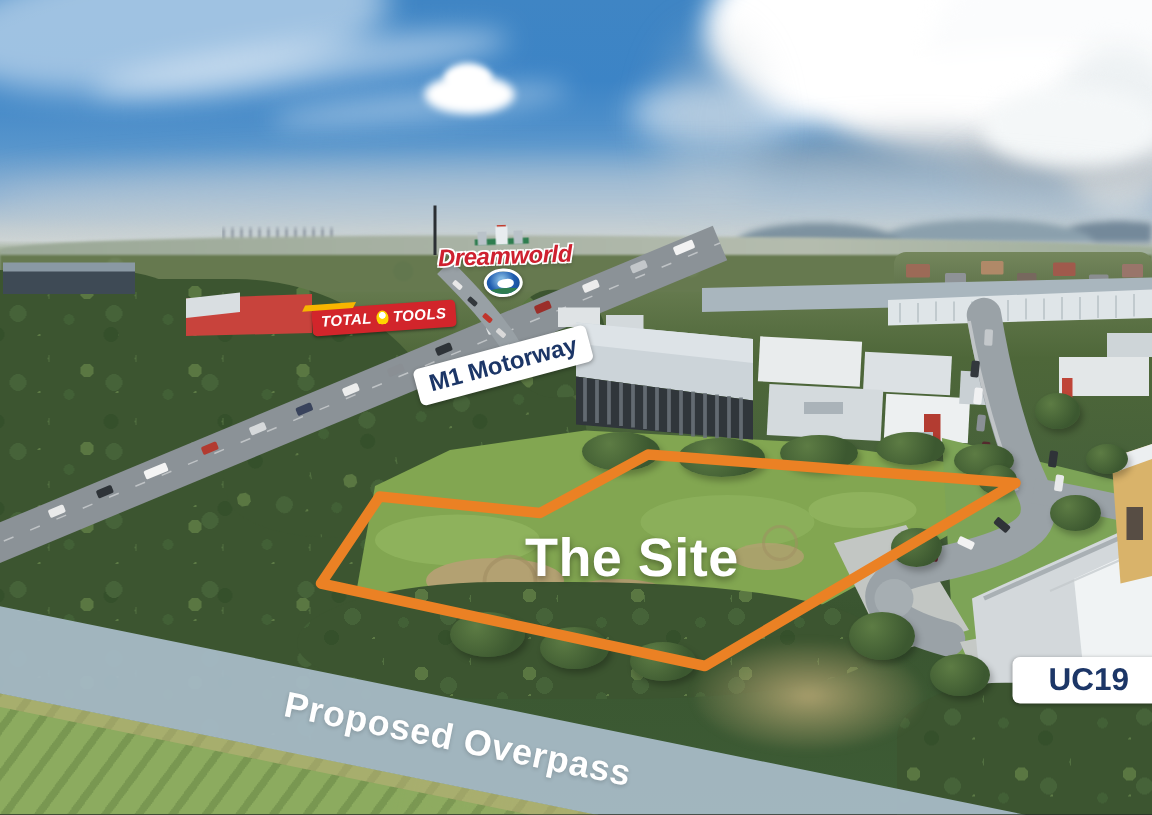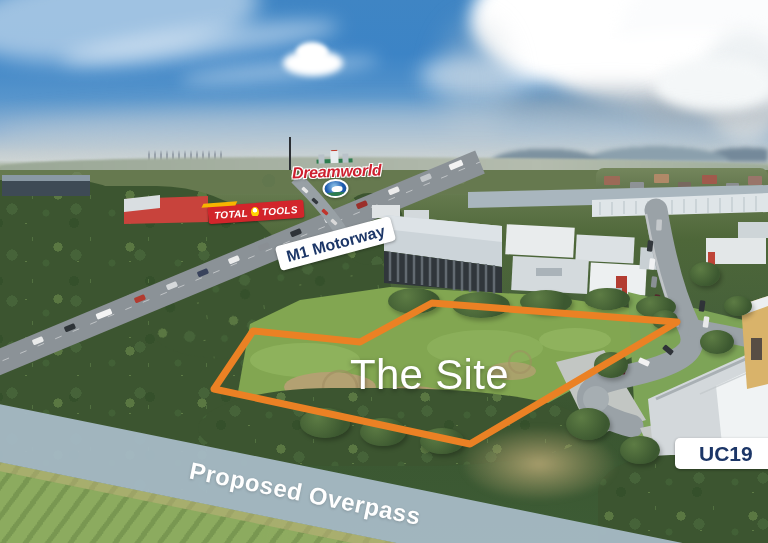--- a/index.html
+++ b/index.html
@@ -80,21 +80,21 @@
       #8cab5f;
     border-top:9px solid rgba(193,178,124,.5);}
   
   .scene,.annot{position:absolute;left:0;top:0;}
   
   .lbl{position:absolute;background:#fff;color:#1c3667;font-weight:700;border-radius:4px;
     box-shadow:0 1px 3px rgba(0,0,0,.35);white-space:nowrap;line-height:1.2;}
   .gold-coast{left:302px;top:127px;font-size:15px;letter-spacing:-.2px;padding:3px 8px;}
   .m1{left:276px;top:231px;font-size:16px;padding:3px 9px;transform:rotate(-15deg);}
   .uc19{left:675px;top:397px;font-size:21px;padding:3px 24px;border-radius:5px;margin-top:41px;}
-  .site-text{position:absolute;left:350px;top:351px;color:#fff;font-size:42px;font-weight:400;
+  .site-text{position:absolute;left:350px;top:351px;color:#fff;font-size:36px;font-weight:700;
     letter-spacing:.3px;text-shadow:0 2px 5px rgba(0,0,0,.4);white-space:nowrap;}
   .band{position:absolute;left:-40px;top:396px;width:920px;height:57px;
     background:rgba(167,186,198,.95);transform:rotate(11.5deg);transform-origin:0 0;}
   .band-text{position:absolute;left:240px;top:13px;color:#fff;font-size:24px;font-weight:700;
     letter-spacing:.5px;text-shadow:0 1px 3px rgba(0,0,0,.18);white-space:nowrap;}
   
   .tt{position:absolute;left:208px;top:203px;height:18px;padding:0 6px;display:flex;align-items:center;gap:3px;
     background:#d2252b;border-radius:3px;transform:rotate(-4deg);box-shadow:0 1px 2px rgba(0,0,0,.4);}
   .tt .w{color:#fff;font-size:10px;font-weight:700;font-style:italic;letter-spacing:.3px;}
   .tt-stripe{position:absolute;top:-3px;left:-5px;width:34px;height:4px;background:#f7b500;transform:skewX(-30deg);}

